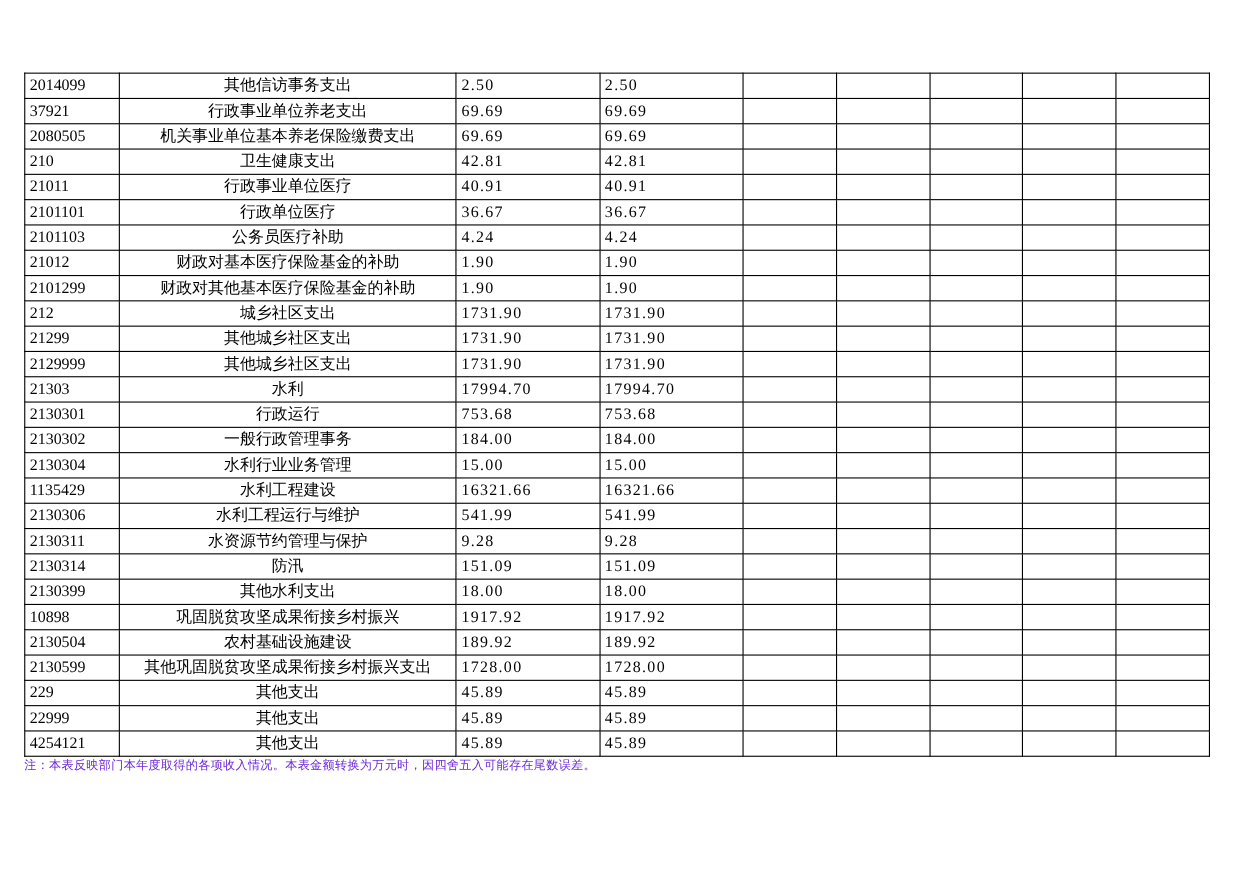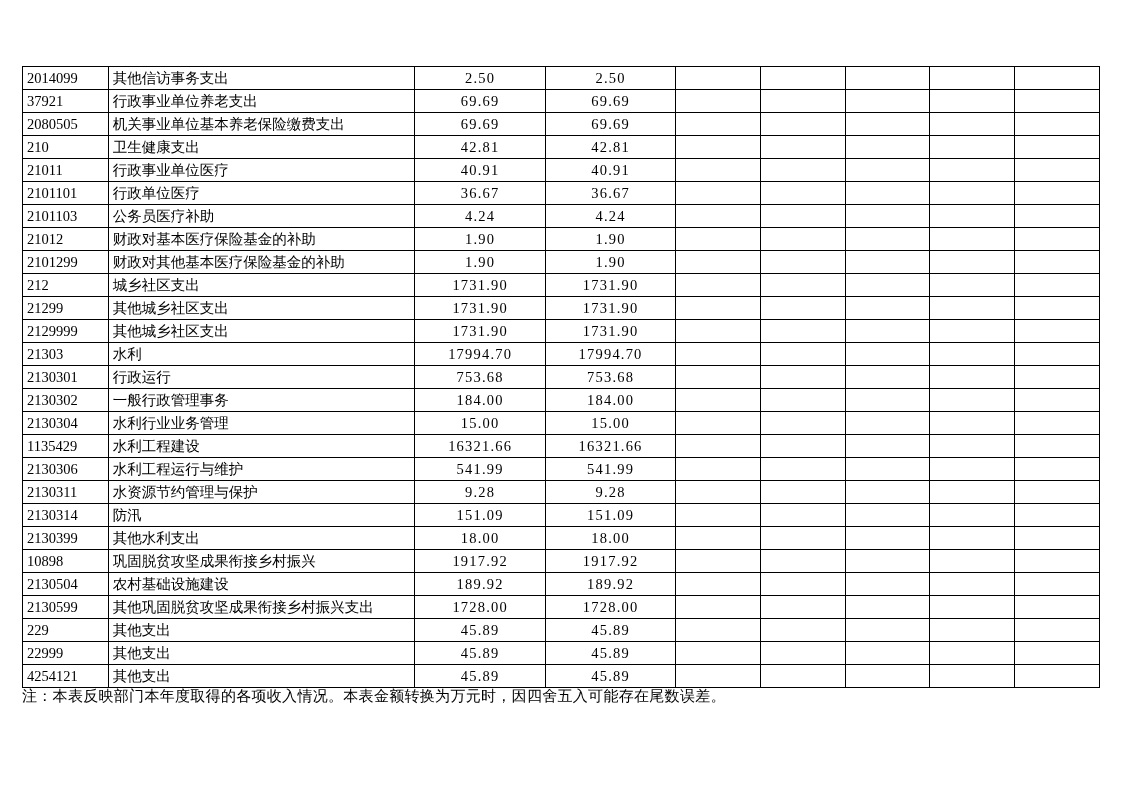--- a/index.html
+++ b/index.html
@@ -42,40 +42,40 @@
     white-space: nowrap;
     overflow: hidden;
   }
   td.code {
     width: 68px;
     text-align: left;
     letter-spacing: 0px;
   }
   td.name {
     width: 266px;
-    text-align: left;
+    text-align: center;
   }
   td.num {
     width: 108px;
-    text-align: center;
+    text-align: left;
     padding-right: 8px;
     font-family: "Liberation Serif", "DejaVu Serif", serif;
     letter-spacing: 1.2px;
   }
   td.blank {
     width: 67px;
   }
   .note {
     position: absolute;
     left: 22px;
     top: 686px;
-    font-size: 15px;
+    font-size: 11px;
     line-height: 20px;
     font-family: Liberation Serif, serif;
-    color: #000000;
+    color: #6d28d9;
     letter-spacing: 0.3px;
     white-space: nowrap;
   }
 </style>
 </head>
 <body>
 
 <div class="page">
 
   <div class="sheet">

